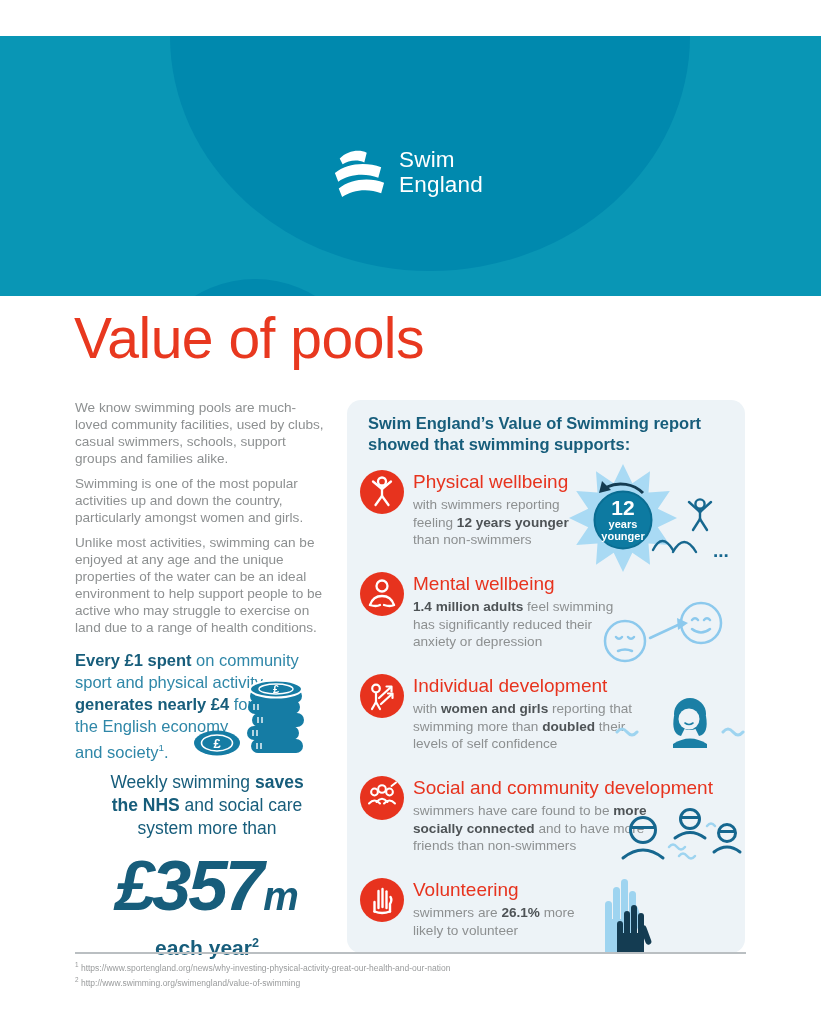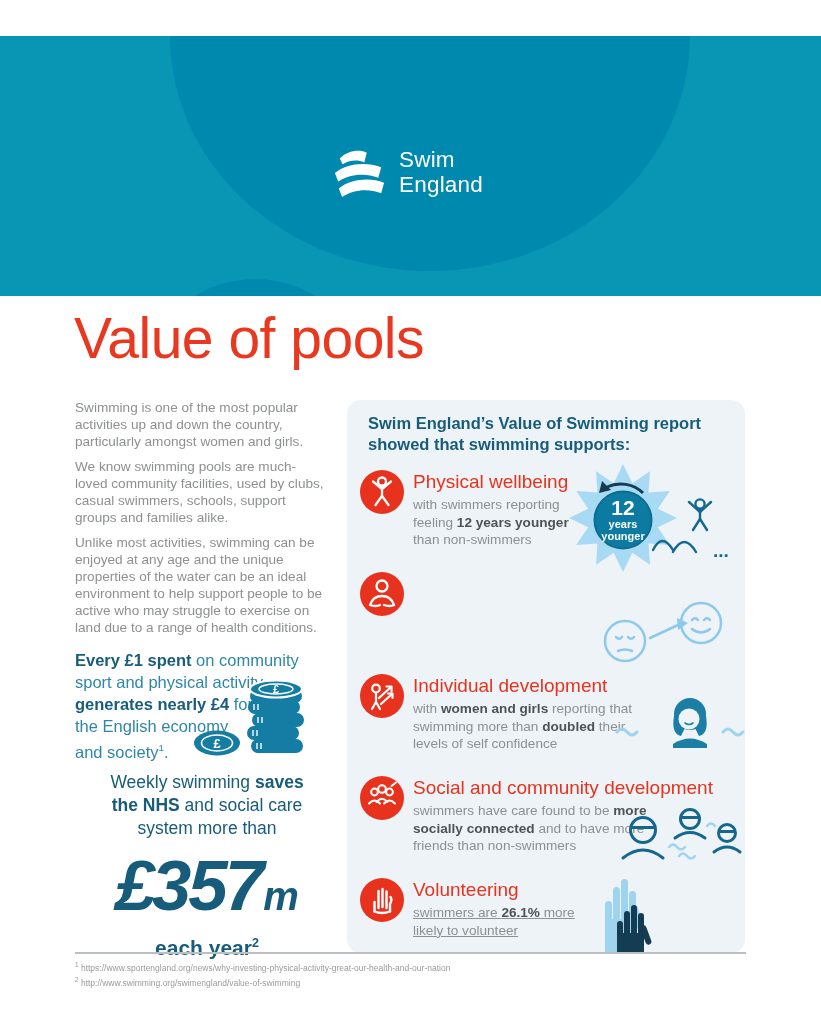--- a/index.html
+++ b/index.html
@@ -38,21 +38,21 @@
   .badge{position:absolute;left:0;top:0;width:44px;height:44px;border-radius:50%;background:#e7331e;display:block;}
   .badge svg{width:44px;height:44px;display:block;}
   .itxt{margin-left:53px;padding-top:1px;}
   .ititle{font-size:19px;color:#e7331e;white-space:nowrap;margin-bottom:3px;}
   .ibody{font-size:13.6px;line-height:17.5px;color:#8d9091;}
   .ibody .b{color:#4e5356;font-weight:bold;}
   .item-1{top:70px;}  .item-1 .ibody{width:172px;}
   .item-2{top:172px;} .item-2 .ibody{width:220px;}
   .item-3{top:274px;} .item-3 .ibody{width:234px;}
   .item-4{top:376px;} .item-4 .ibody{width:246px;}
-  .item-5{top:478px;} .item-5 .ibody{width:172px;text-decoration:underline;}
+  .item-5{top:478px;} .item-5 .ibody{width:172px;}
   .ill{position:absolute;}
   .ill-physical{left:214px;top:62px;}
   .ill-mental{left:248px;top:196px;}
   .ill-individual{left:268px;top:290px;}
   .ill-social{left:270px;top:400px;}
   .ill-hands{left:242px;top:477px;}
   svg text{font-family:"Liberation Sans", sans-serif;}
   
   .rule{position:absolute;left:75px;top:952px;width:671px;border-top:2px solid #babfc2;}
   .footnotes{position:absolute;left:75px;top:959px;font-size:8.5px;line-height:11px;color:#999b9c;}
@@ -78,22 +78,22 @@
         <div>Swim</div>
         <div>England</div>
       </div>
     </div>
   </header>
 
   <h1 class="title">Value of pools</h1>
 
   <section class="left-col">
     <div class="intro">
+      <p>We know swimming pools are much-loved community facilities, used by clubs, casual swimmers, schools, support groups and families alike.</p>
       <p>Swimming is one of the most popular activities up and down the country, particularly amongst women and girls.</p>
-      <p>We know swimming pools are much-loved community facilities, used by clubs, casual swimmers, schools, support groups and families alike.</p>
       <p>Unlike most activities, swimming can be enjoyed at any age and the unique properties of the water can be an ideal environment to help support people to be active who may struggle to exercise on land due to a range of health conditions.</p>
     </div>
 
     <div class="econ">
       <span class="eb">Every £1 spent</span><span> on community</span><br>
       <span>sport and physical activity</span><br>
       <span class="eb">generates nearly £4</span><span> for</span><br>
       <span>the English economy</span><br>
       <span>and society</span><sup>1</sup><span>.</span>
     </div>
@@ -163,20 +163,26 @@
       <span class="badge">
         <svg viewBox="0 0 44 44">
             <g stroke="#fff" stroke-width="2.3" stroke-linecap="round" fill="none">
           <circle cx="22" cy="14" r="5.5"></circle>
               <path d="M10,33 Q13,24 22,24 Q31,24 34,33"></path>
           <path d="M10,33 q6,2 10,0"></path>
               <path d="M24,33 q6,2 10,0"></path>
             </g>
           </svg>
       </span>
+      <div class="itxt">
+        <div class="ititle">Mental wellbeing</div>
+        <div class="ibody">
+          <span></span><span class="b">1.4 million adults</span><span> feel swimming has significantly reduced their anxiety or depression</span><span class="b"></span><span></span>
+        </div>
+      </div>
     </div>
 
     <div class="item item-3">
       <span class="badge">
         <svg viewBox="0 0 44 44">
             <g stroke="#fff" stroke-width="2.2" stroke-linecap="round" stroke-linejoin="round" fill="none">
           <circle cx="16" cy="14.5" r="3.8"></circle>
               <path d="M16,19.5 V28"></path>
           <path d="M16,28 L12,35"></path>
               <path d="M16,28 L20,35"></path>

